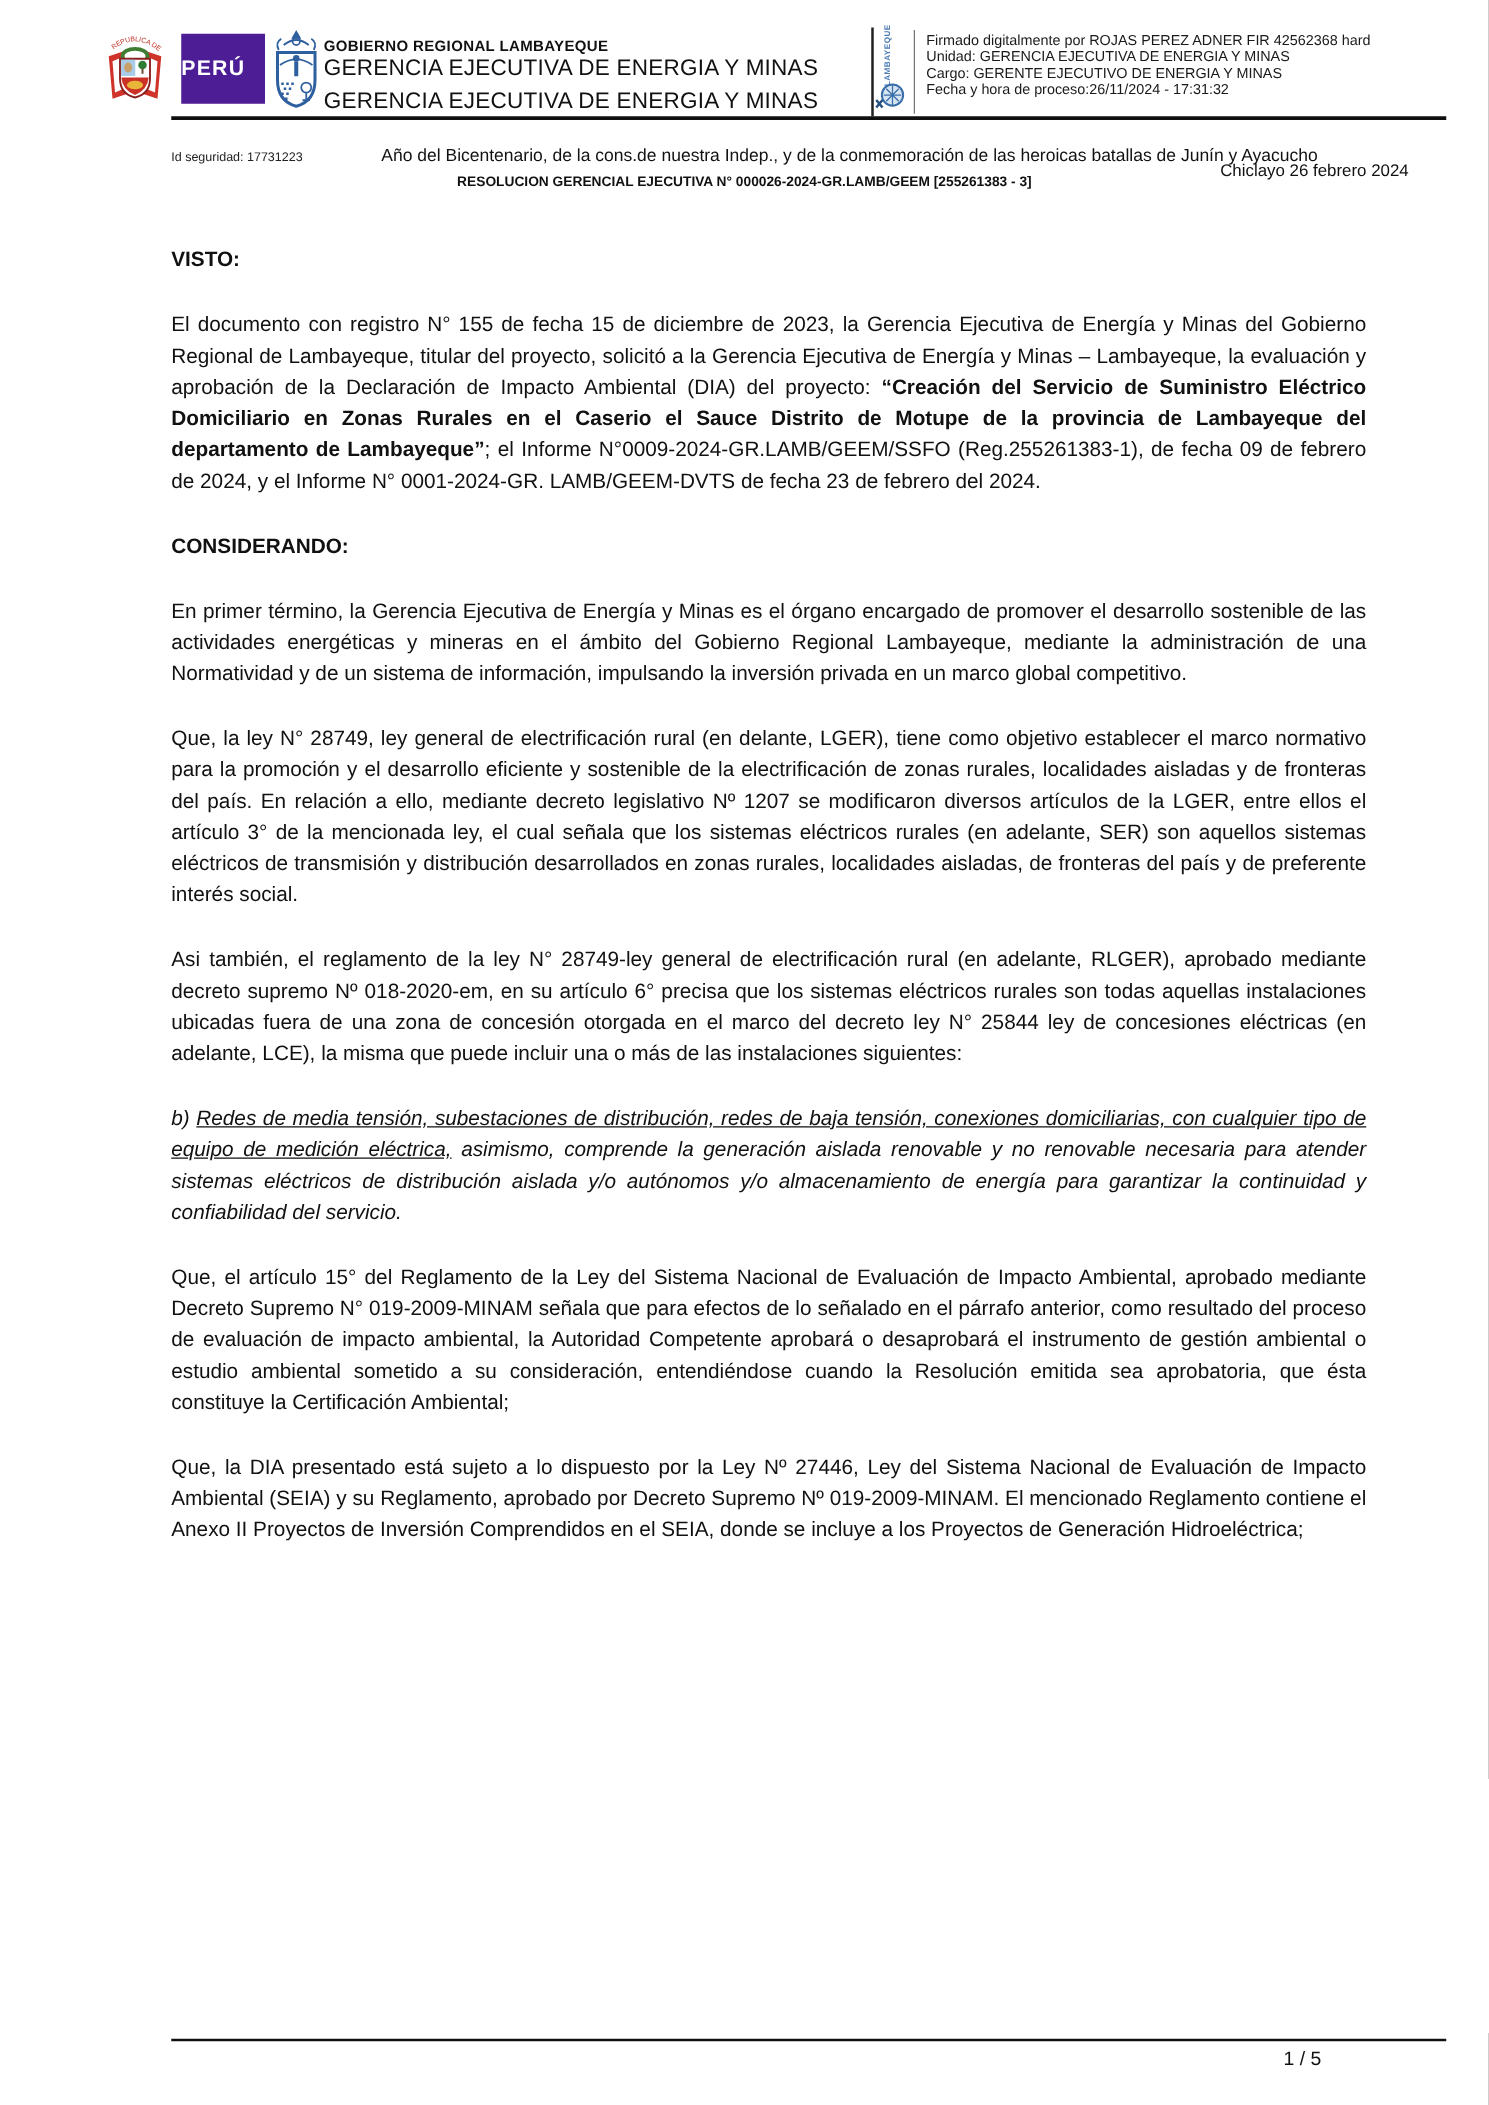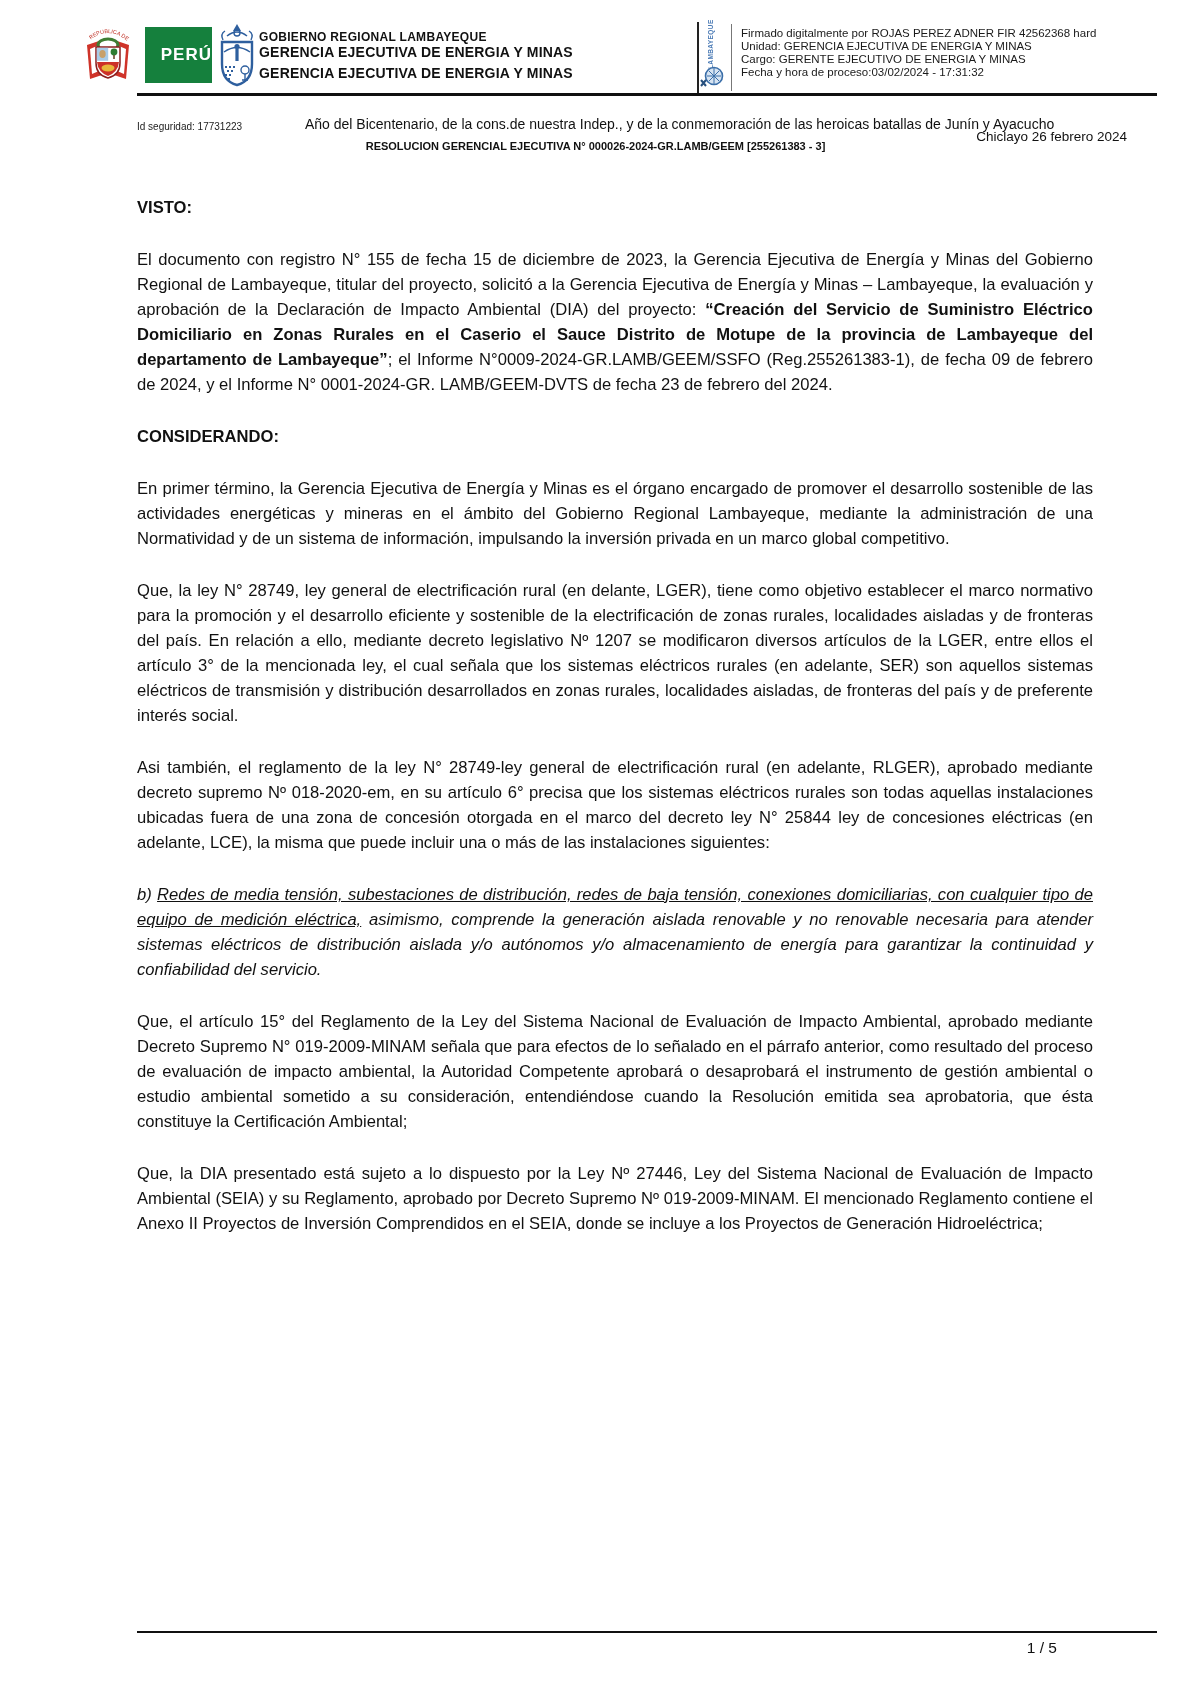--- a/index.html
+++ b/index.html
@@ -5,27 +5,27 @@
   html,body { margin:0; padding:0; background:#888; }
   .page {
     position:relative; width:1191px; height:1684px; margin:0 auto;
     background:#ffffff; overflow:hidden;
     font-family:"Liberation Sans", sans-serif; color:#111;
   }
   
   .coat-of-arms { position:absolute; left:79px; top:19px; width:58px; height:72px; }
   .peru-box {
     position:absolute; left:145px; top:27px; width:67px; height:56px;
-    background:#15803d; display:flex; align-items:center; justify-content:flex-end;
+    background:#4c1d95; display:flex; align-items:center; justify-content:flex-start;
   }
   .peru-box span { color:#fff; font-weight:bold; font-size:17px; letter-spacing:1px; }
   .lamb-shield { position:absolute; left:215px; top:22px; width:44px; height:70px; }
   .org-block { position:absolute; left:259px; top:30px; }
   .org-line1 { font-size:12px; font-weight:bold; letter-spacing:.3px; margin-bottom:0; }
-  .org-line2, .org-line3 { font-size:14px; font-weight:bold; letter-spacing:.2px; margin-bottom:5px; }
+  .org-line2, .org-line3 { font-size:18px; font-weight:normal; letter-spacing:.2px; margin-bottom:5px; }
   .header-rule { position:absolute; left:137px; top:93px; width:1020px; height:3px; background:#101010; }
 
   
   .sig-rail   { position:absolute; left:697px; top:22px; width:2px; height:71px; background:#222; }
   .sig-sep    { position:absolute; left:731px; top:24px; width:1px; height:67px; background:#777; }
   .sig-vlabel {
     position:absolute; left:707px; top:27px; height:42px;
     writing-mode:vertical-rl; transform:rotate(180deg);
     font-size:6.5px; font-weight:bold; color:#4a7ab5; letter-spacing:.4px;
   }
@@ -122,21 +122,21 @@
   <svg class="sig-seal" viewBox="0 0 26 26">
     <circle cx="15" cy="12" r="8.5" fill="#d7e4f2" stroke="#3a6ea8" stroke-width="1.6"></circle>
     <path d="M8,12 h14 M15,4 v16 M10,7 l10,10 M20,7 l-10,10" stroke="#3a6ea8" stroke-width="1" fill="none"></path>
     <path d="M2,16 l5,6 M7,16 l-5,6" stroke="#27507e" stroke-width="2" fill="none"></path>
   </svg>
   <div class="sig-sep"></div>
   <div class="sig-text">
     <div>Firmado digitalmente por ROJAS PEREZ ADNER FIR 42562368 hard</div>
     <div>Unidad: GERENCIA EJECUTIVA DE ENERGIA Y MINAS</div>
     <div>Cargo: GERENTE EJECUTIVO DE ENERGIA Y MINAS</div>
-    <div>Fecha y hora de proceso:03/02/2024 - 17:31:32</div>
+    <div>Fecha y hora de proceso:26/11/2024 - 17:31:32</div>
   </div>
 
   <div class="header-rule"></div>
 
   <div class="security-id">Id seguridad: 17731223</div>
   <div class="year-motto">Año del Bicentenario, de la cons.de nuestra Indep., y de la conmemoración de las heroicas batallas de Junín y Ayacucho</div>
   <div class="place-date">Chiclayo 26 febrero 2024</div>
   <div class="res-title">RESOLUCION GERENCIAL EJECUTIVA N° 000026-2024-GR.LAMB/GEEM [255261383 - 3]</div>
 
   <div class="doc-body">

